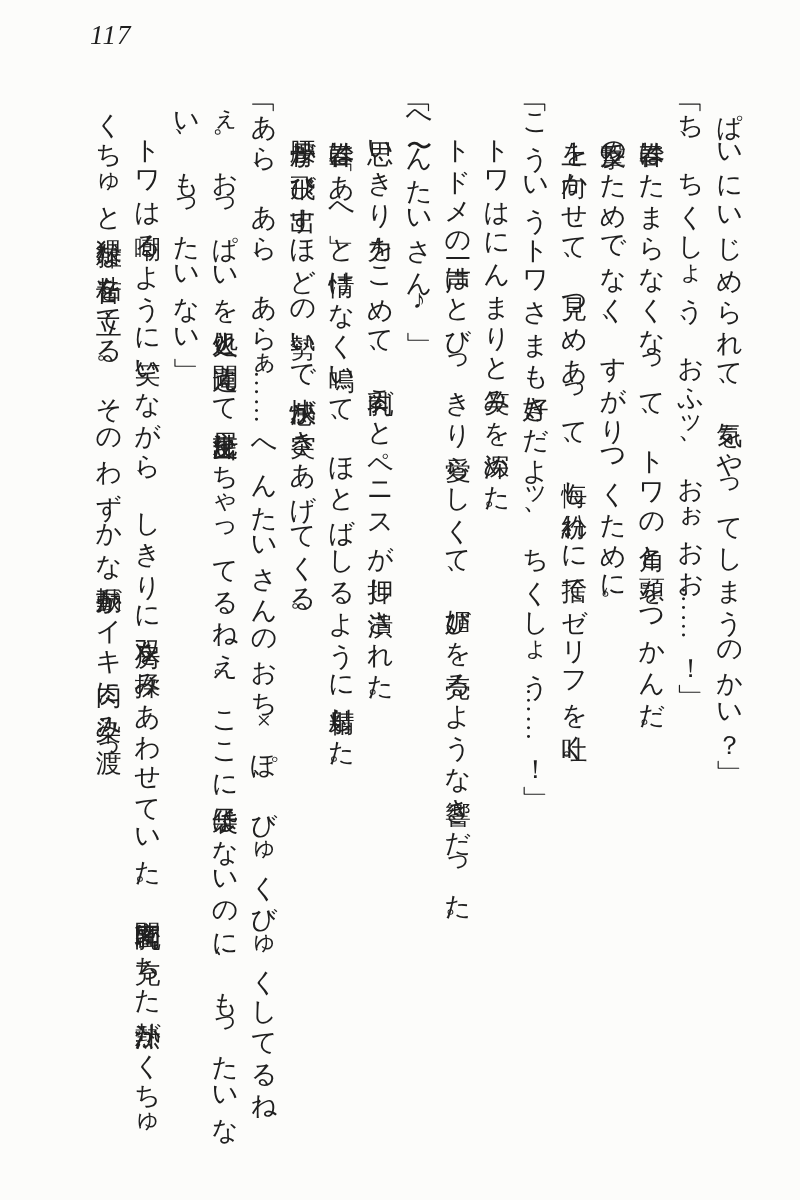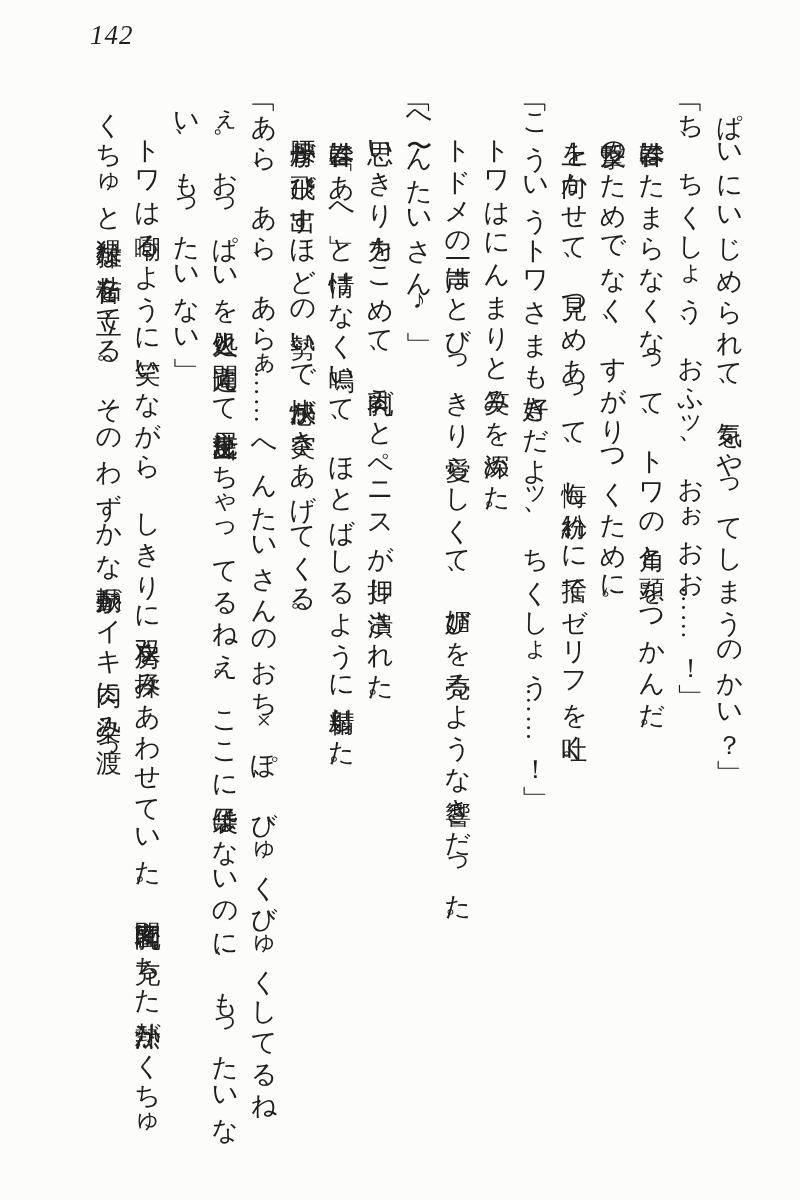--- a/index.html
+++ b/index.html
@@ -50,21 +50,21 @@
   }
   .text-block p.indent {
     text-indent: 1em;
   }
 </style>
 </head>
 <body style="background: rgb(252, 252, 250); color: rgb(31, 31, 31);">
 
 <div class="page">
 
-  <div class="page-number">142</div>
+  <div class="page-number">117</div>
 
   <div class="text-block">
     <p>ぱいにいじめられて、気をやってしまうのかい？」</p>
     <p>「ち、ちくしょう、おふッ、おぉおお……！」</p>
     <p class="indent">幹春はたまらなくなって、トワの角と頭をつかんだ。</p>
     <p class="indent">反撃のためでなく、すがりつくために。</p>
     <p class="indent">上を向かせて、見つめあって、悔し紛れに捨てゼリフを吐く。</p>
     <p>「こういうトワさまも好きだよッ、ちくしょう……！」</p>
     <p class="indent">トワはにんまりと笑みを深めた。</p>
     <p class="indent">トドメの一声はとびっきり愛らしくて、媚びを売るような響きだった。</p>

